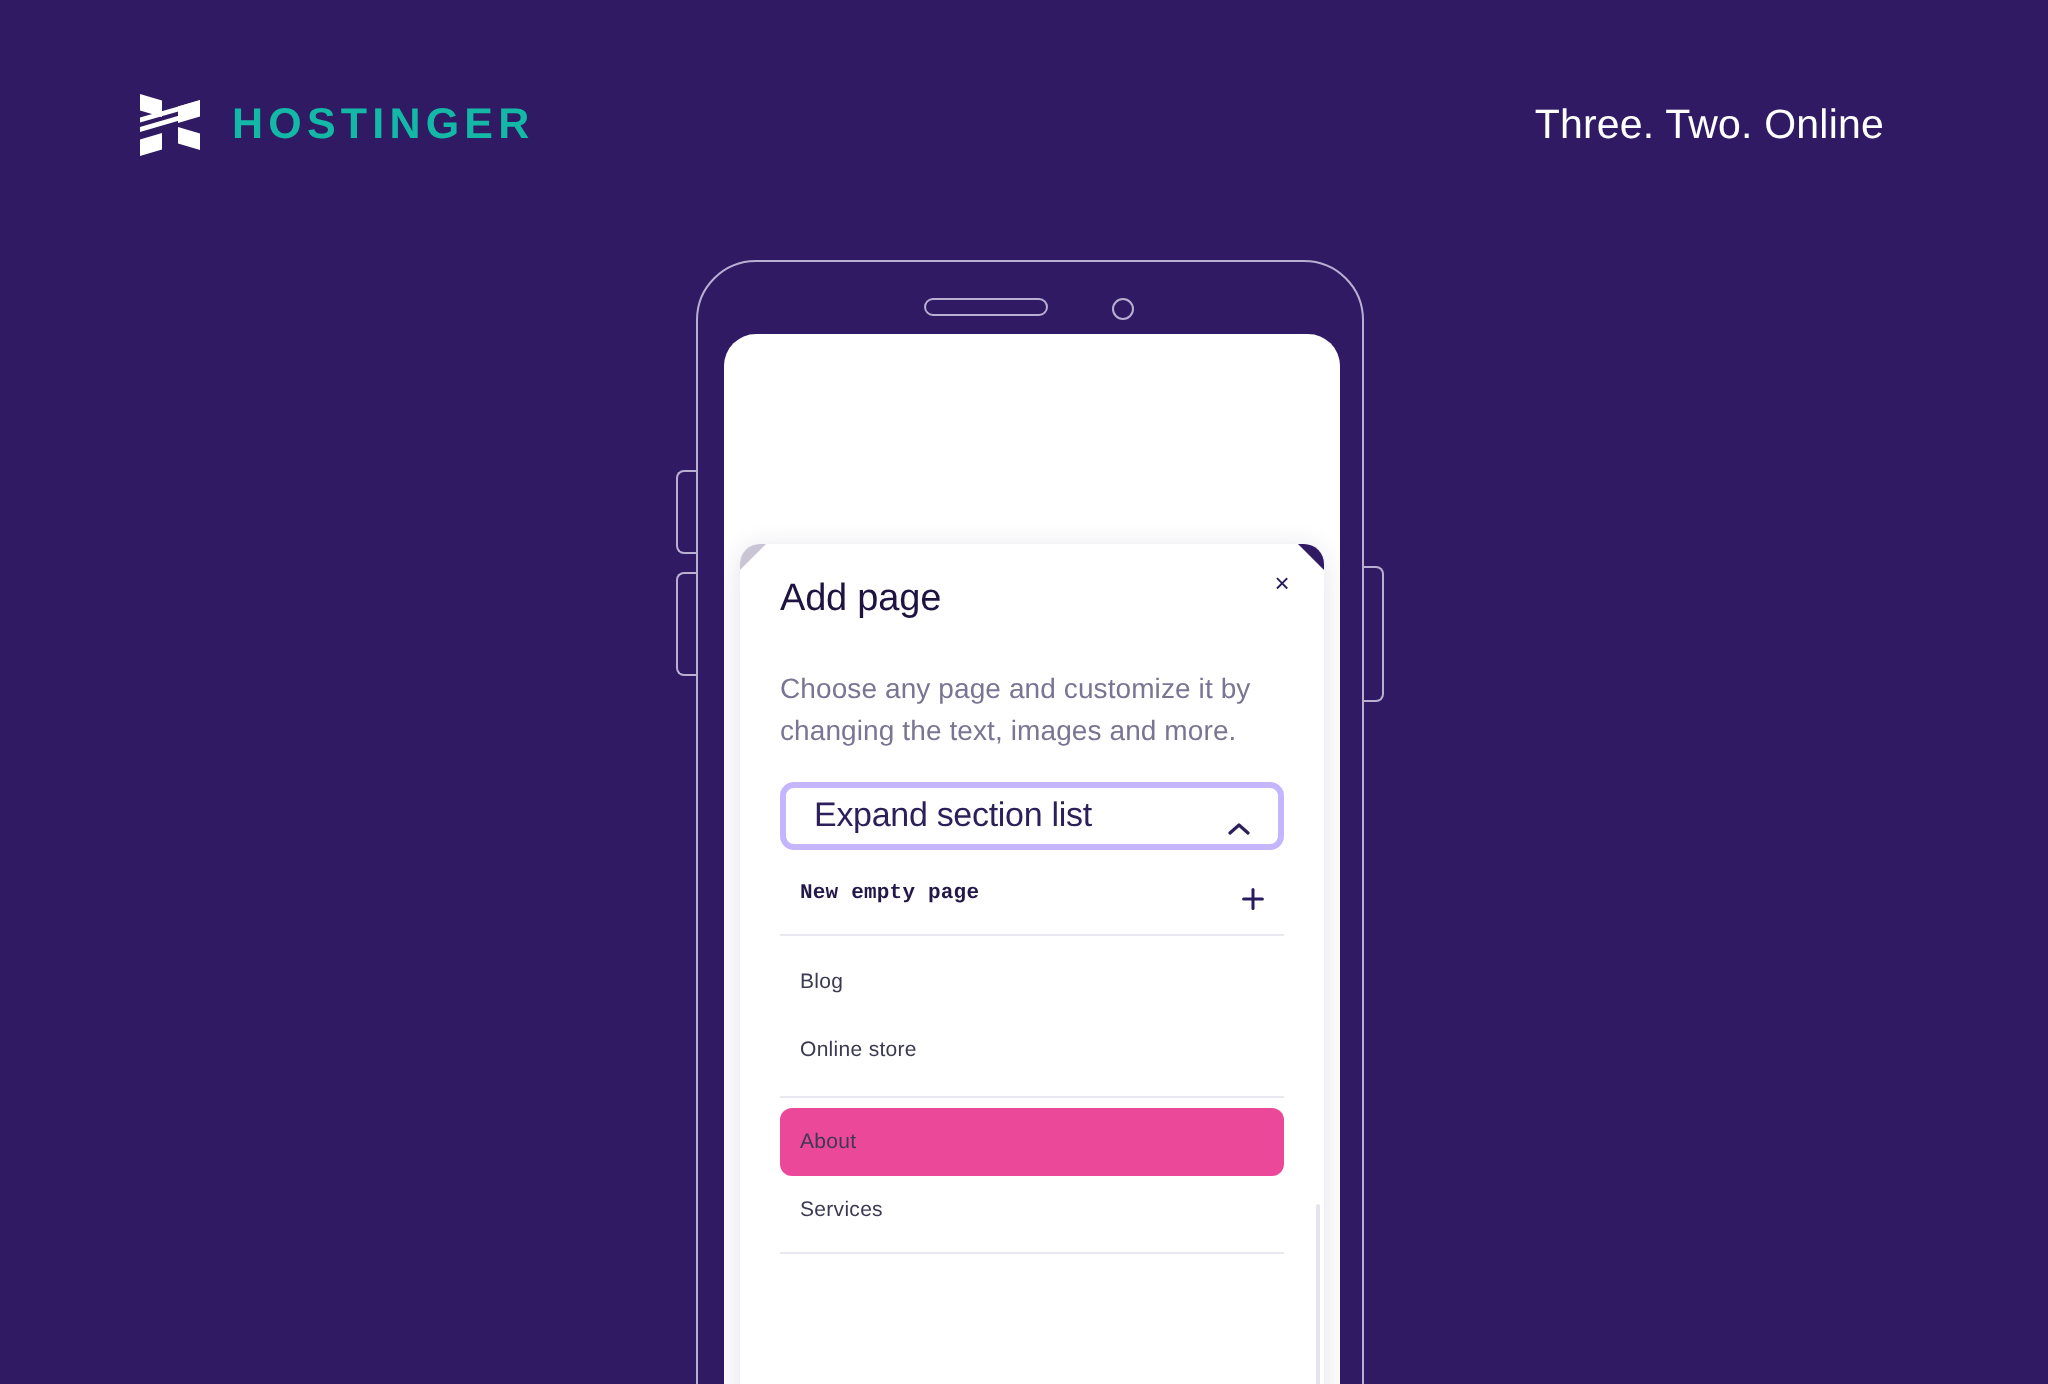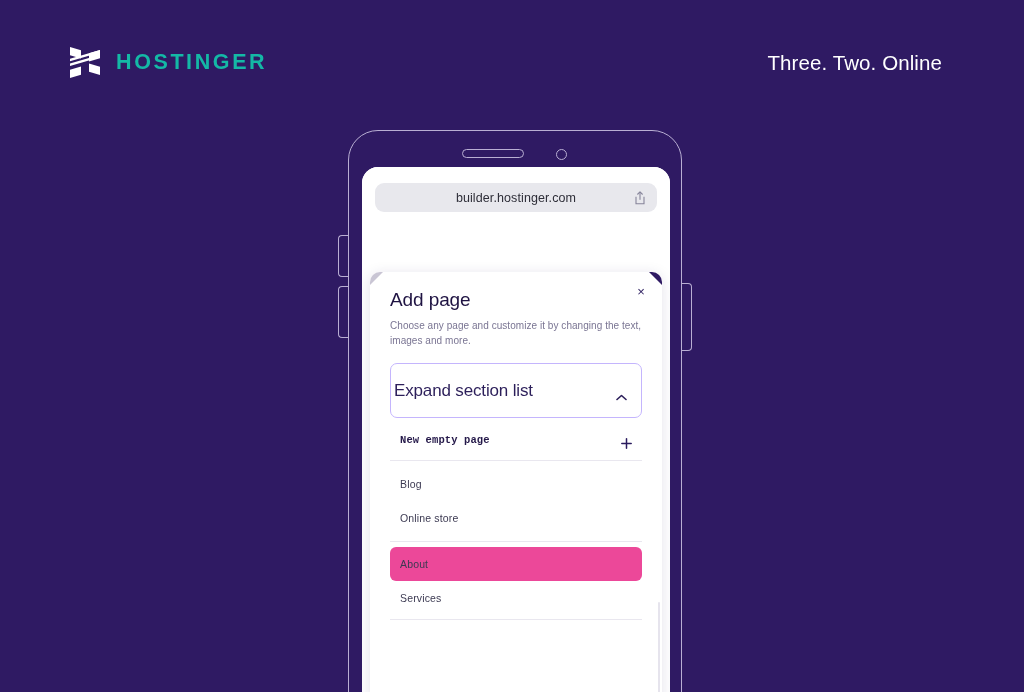--- a/index.html
+++ b/index.html
@@ -173,51 +173,51 @@
   }
 
   .modal-title {
     font-size: 19px;
     color: #1f1342;
     font-weight: 400;
     letter-spacing: -0.1px;
     margin-top: 3px;
   }
   .modal-sub {
-    font-size: 10px;
+    font-size: 14px;
     color: #7a7593;
     line-height: 1.5;
-    margin-top: 7px;
+    margin-top: 23px;
     letter-spacing: 0.05px;
     max-width: 258px;
   }
 
   .close-btn {
     position: absolute;
     right: 13px;
     top: 12px;
     width: 16px;
     height: 16px;
     color: #2a1b5e;
     font-size: 13px;
     line-height: 16px;
     text-align: center;
     cursor: pointer;
     font-family: "Liberation Sans", sans-serif;
   }
 
   .expand-box {
     margin-top: 15px;
-    height: 55px;
-    border: 1px solid #c4b5fd;
+    height: 34px;
+    border: 3px solid #c4b5fd;
     border-radius: 7px;
     display: flex;
     align-items: center;
     justify-content: space-between;
-    padding: 0 14px 0 3px;
+    padding: 0 14px 0 14px;
   }
   .expand-label {
     font-size: 17px;
     color: #2c1f5a;
     letter-spacing: -0.15px;
   }
   .chev { width: 11px; height: 7px; display: block; }
 
   .new-page-row {
     height: 40px;
@@ -295,32 +295,20 @@
 
   <div class="phone-speaker"></div>
   <div class="phone-camera"></div>
 
   <div class="btn-side btn-vol-up"></div>
   <div class="btn-side btn-vol-down"></div>
   <div class="btn-side btn-power"></div>
 
   <div class="screen">
 
-    <div class="urlbar-wrap">
-      <div class="urlbar">
-        <span class="url-text">builder.hostinger.com</span>
-        <span class="share-icon">
-          <svg viewBox="0 0 14 15" width="14" height="15" aria-hidden="true">
-            <path d="M3 6.3 L3 13.2 L11 13.2 L11 6.3" fill="none" stroke="#86849a" stroke-width="1.1"></path>
-            <line x1="7" y1="1.4" x2="7" y2="9.2" stroke="#86849a" stroke-width="1.1"></line>
-            <path d="M4.4 4 L7 1.4 L9.6 4" fill="none" stroke="#86849a" stroke-width="1.1" stroke-linejoin="round"></path>
-          </svg>
-        </span>
-      </div>
-    </div>
 
     <div class="modal">
       <span class="corner-tl"></span>
       <span class="corner-tr"></span>
 
       <div class="close-btn">×</div>
 
       <div class="modal-inner">
         <div class="modal-title">Add page</div>
         <div class="modal-sub">Choose any page and customize it by changing the text, images and more.</div>

